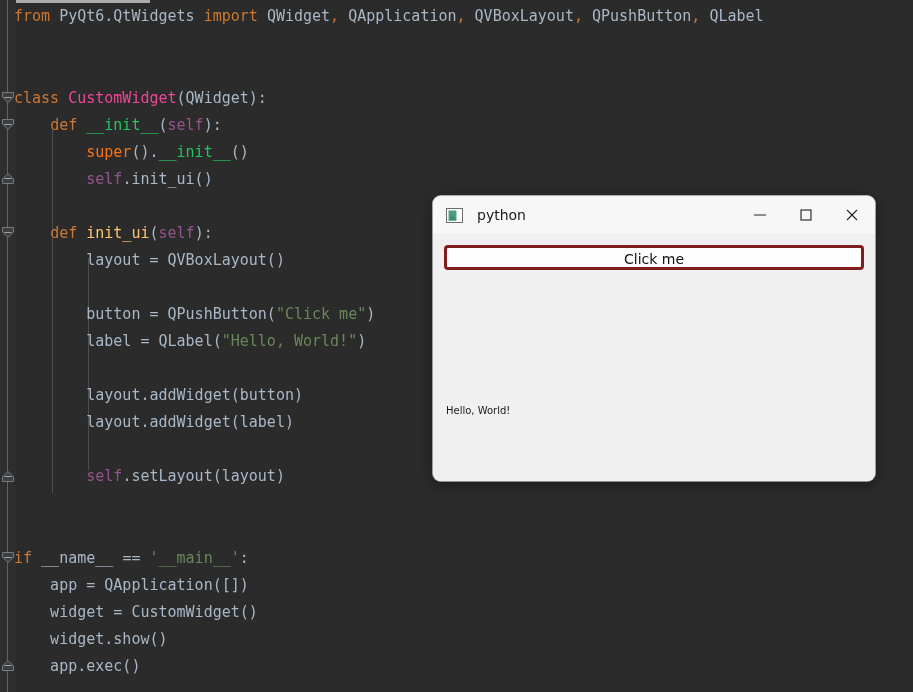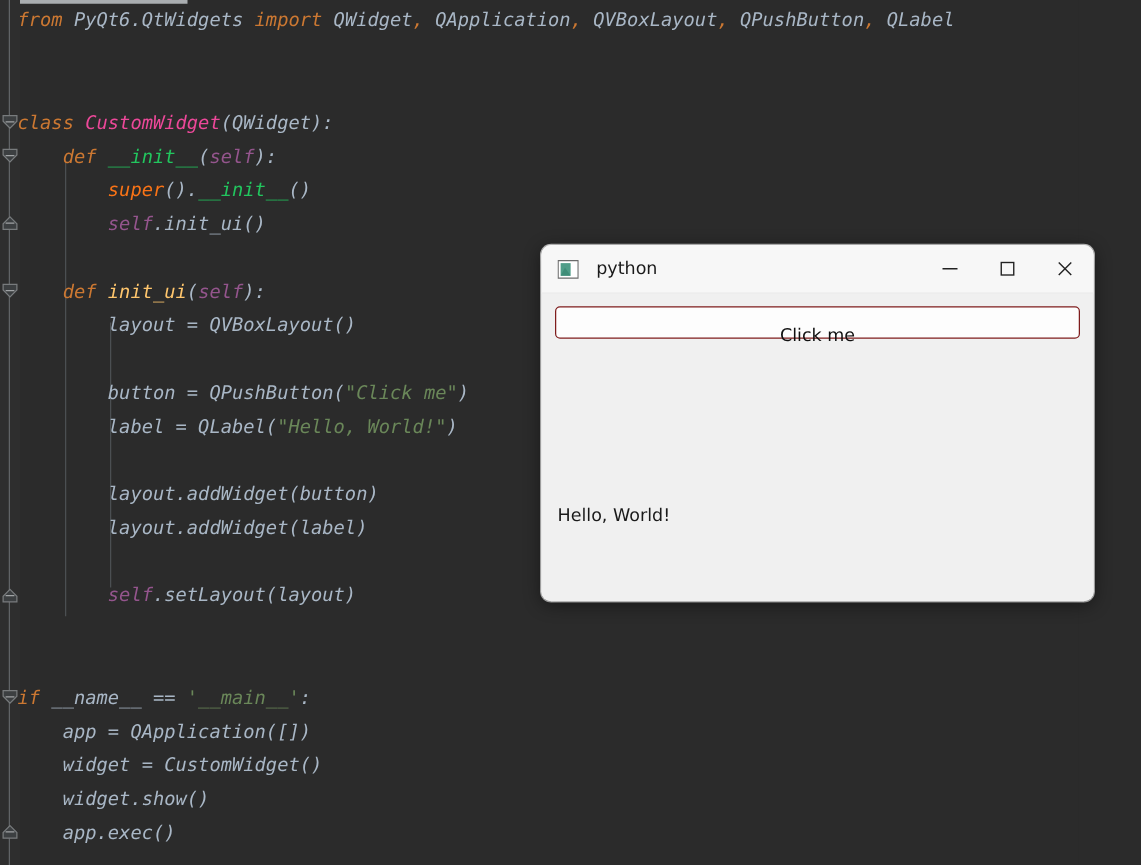--- a/index.html
+++ b/index.html
@@ -11,21 +11,20 @@
   body {
     font-family: "DejaVu Sans Mono", monospace;
   }
 
   
   #ide {
     position: absolute;
     left: 0; top: 0;
     width: 863px; height: 692px;
     background: #2b2b2b;
-    font-style: italic;
   }
 
   
   #top-marker {
     position: absolute;
     left: 0; top: 0;
     width: 150px; height: 3px;
     background: #a9adb0;
   }
 
@@ -132,35 +131,35 @@
     height: 247px;
     background: #f0f0f0;
     padding: 10px 11px 0 11px;
     box-sizing: border-box;
   }
   #qt-push-button {
     display: block;
     width: 100%;
     height: 25px;
     background: #fdfdfd;
-    border: 1px solid #7f1d1d;
+    border: 3px solid #7f1d1d;
     border-radius: 4px;
     font-size: 14px;
     color: #101010;
     font-family: "DejaVu Sans", sans-serif;
     line-height: 23px;
     text-align: center;
     box-sizing: border-box;
-    padding: 12px;
+    padding: 0;
   }
   #qt-label {
     position: absolute;
     left: 13px;
     top: 170px;
-    font-size: 14px;
+    font-size: 10px;
     color: #1a1a1a;
     font-family: "DejaVu Sans", sans-serif;
   }
 </style>
 </head>
 <body>
 
 <div id="ide">
 
   <div id="top-marker"></div>

